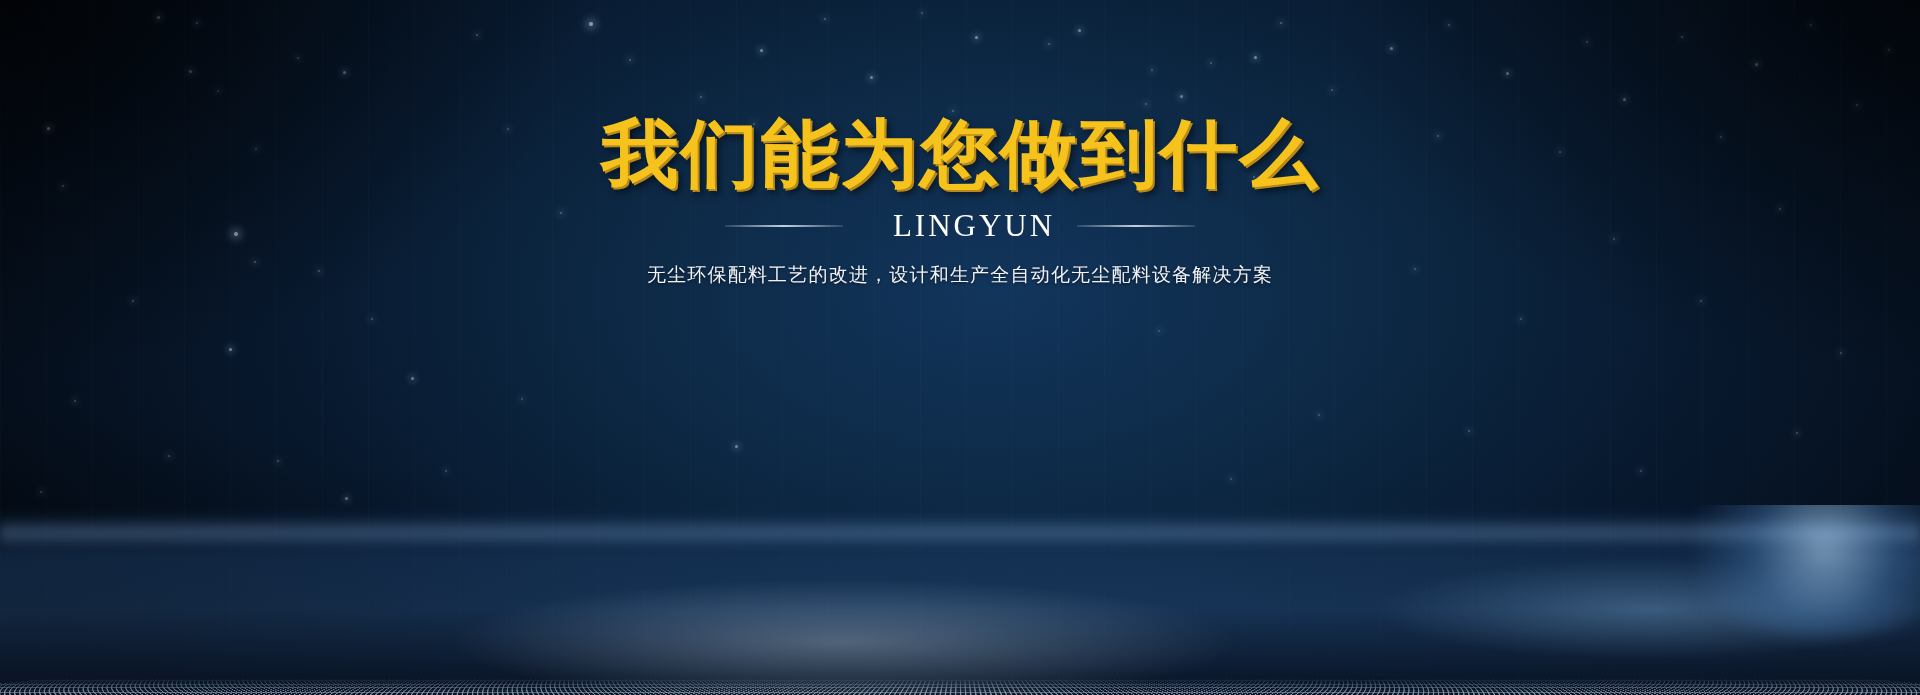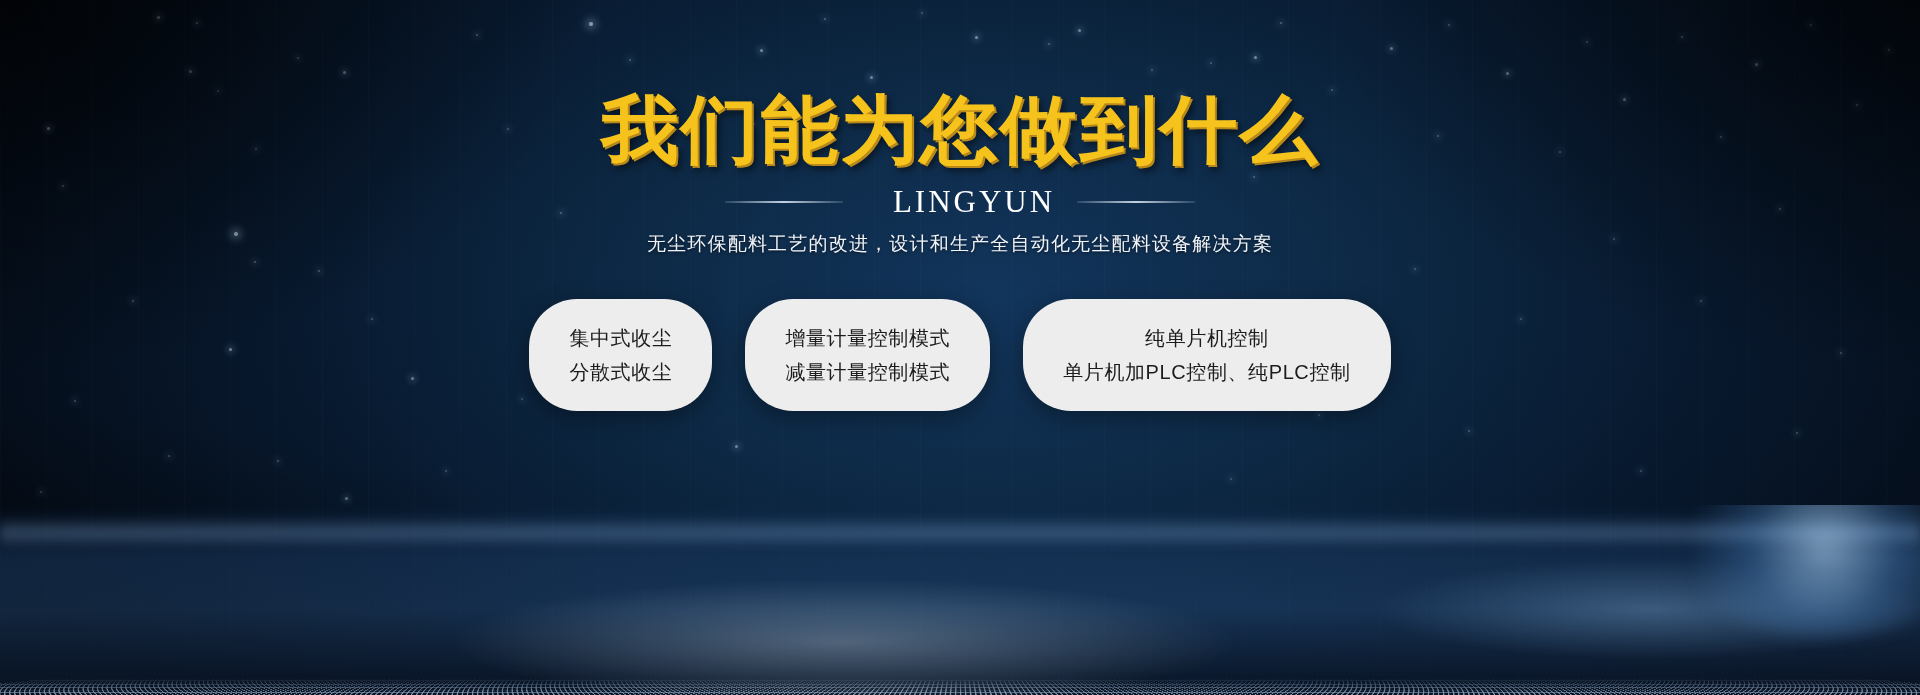--- a/index.html
+++ b/index.html
@@ -92,21 +92,21 @@
     background:radial-gradient(circle, rgba(180,220,255,.62) 0%, rgba(90,150,215,.30) 38%, rgba(40,90,160,0) 72%);
     filter:blur(8px);
     pointer-events:none;
   }
 
   
   .content {
     position:relative;
     width:1920px; height:695px;
     display:flex; flex-direction:column; align-items:center;
-    padding-top:92px;
+    padding-top:116px;
   }
 
   .headline {
     font-family:"DejaVu Sans", sans-serif;
     font-weight:700;
     font-size:74px;
     letter-spacing:2px;
     line-height:1;
     color:#f6c31c;
     text-shadow:
@@ -128,21 +128,21 @@
   .brand {
     font-family:"Liberation Serif", serif;
     font-size:31px;
     letter-spacing:3px;
     color:#ffffff;
     white-space:nowrap;
     margin-left:28px;
   }
 
   .tagline {
-    margin-top:11px;
+    margin-top:18px;
     font-size:19px;
     letter-spacing:1.2px;
     color:#f0f4fa;
     white-space:nowrap;
     text-shadow:0 1px 3px rgba(0,0,0,.6);
   }
 
   .cards {
     display:flex; align-items:stretch; justify-content:center;
     gap:33px;
@@ -263,32 +263,14 @@
     <h1 class="headline">我们能为您做到什么</h1>
 
     <div class="brand-row">
       <span class="rule"></span>
       <span class="brand">LINGYUN</span>
       <span class="rule"></span>
     </div>
 
     <p class="tagline">无尘环保配料工艺的改进，设计和生产全自动化无尘配料设备解决方案</p>
 
-    <div class="cards">
-
-      <div class="card">
-        <span class="card-line">集中式收尘</span>
-        <span class="card-line">分散式收尘</span>
-      </div>
-
-      <div class="card">
-        <span class="card-line">增量计量控制模式</span>
-        <span class="card-line">减量计量控制模式</span>
-      </div>
-
-      <div class="card">
-        <span class="card-line">纯单片机控制</span>
-        <span class="card-line">单片机加PLC控制、纯PLC控制</span>
-      </div>
-
-    </div>
   </div>
 </div>
 
 </body></html>

